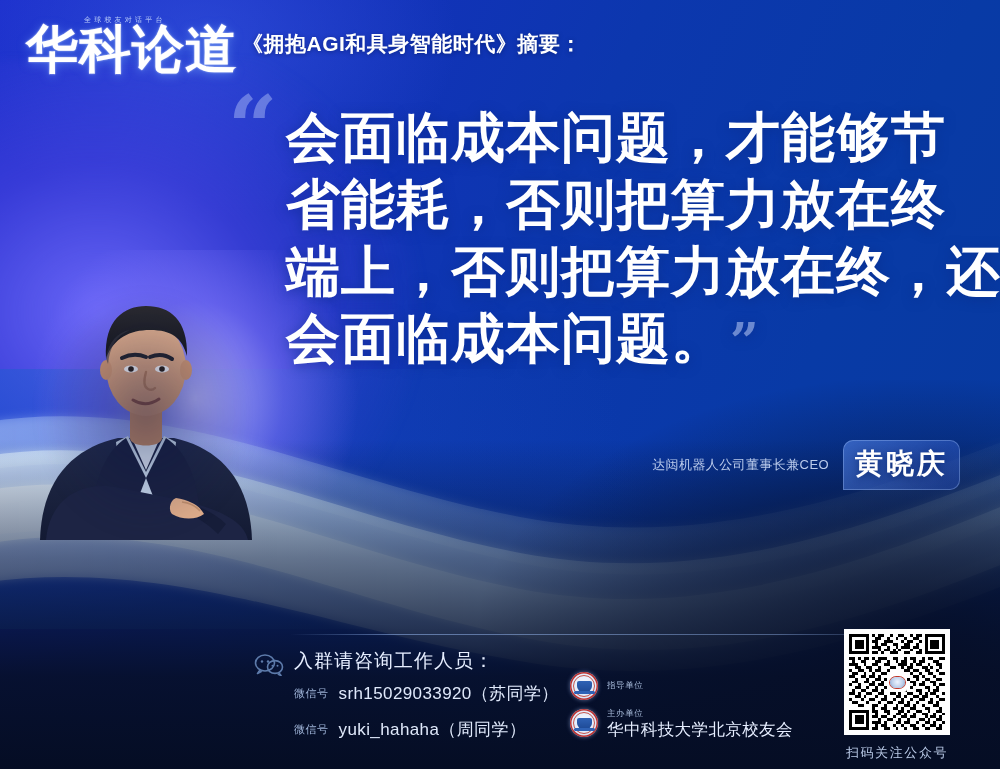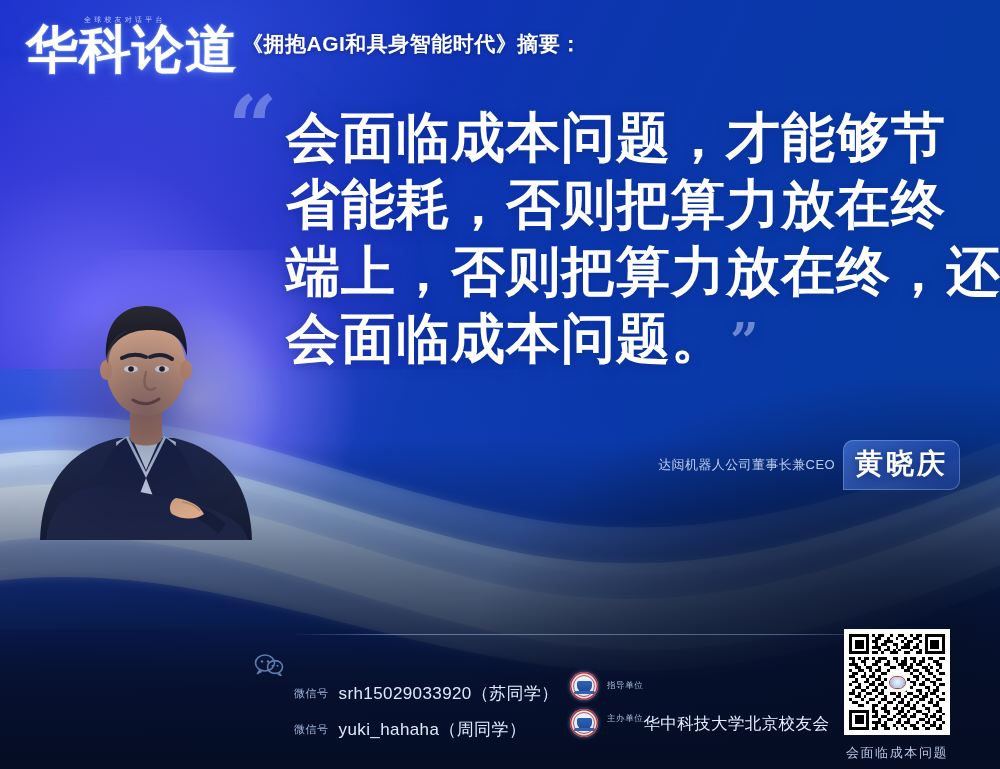--- a/index.html
+++ b/index.html
@@ -50,21 +50,21 @@
   .quote-mark{position:absolute;font-family:"DejaVu Serif","Liberation Serif",serif;
     color:rgba(200,215,255,.40);font-weight:bold;user-select:none;}
   .quote-open{left:228px;top:84px;font-size:86px;line-height:1;}
   .quote{position:absolute;left:286px;top:104px;width:660px;}
   .quote-line{font-size:54px;line-height:67px;color:#ffffff;font-weight:bold;letter-spacing:1px;
     white-space:nowrap;text-shadow:0 2px 12px rgba(10,40,130,.55);}
   .quote-line .qc{font-size:50px;vertical-align:-2px;color:rgba(205,220,255,.5);letter-spacing:-2px;
     font-family:"DejaVu Serif",serif;font-weight:bold;margin-left:4px;}
 
   
-  .attrib{position:absolute;right:40px;top:440px;display:flex;align-items:center;gap:8px;}
+  .attrib{position:absolute;right:40px;top:440px;display:flex;align-items:center;gap:14px;}
   .attrib-role{font-size:13px;color:#c5d4f2;letter-spacing:.4px;white-space:nowrap;opacity:.95;}
   .attrib-name{position:relative;font-size:28px;font-weight:bold;color:#ffffff;letter-spacing:3px;
     padding:5px 12px 7px;border-radius:10px 10px 10px 0;white-space:nowrap;
     background:linear-gradient(135deg,rgba(90,140,240,.55),rgba(40,80,200,.35));
     box-shadow:inset 0 0 0 1px rgba(170,200,255,.35);
     text-shadow:0 2px 8px rgba(0,25,90,.6);}
 
   
   .portrait{position:absolute;left:30px;top:272px;width:232px;height:268px;}
   .p-shadow{position:absolute;left:6px;top:16px;width:220px;height:250px;border-radius:50% 50% 46% 46%;
@@ -87,21 +87,21 @@
   .emblem{position:relative;width:28px;height:28px;border-radius:50%;flex:0 0 auto;
     background:radial-gradient(circle at 50% 42%,#f2f6ff 0%,#e2ebfa 52%,#c6d6ee 100%);
     box-shadow:0 0 0 1.5px #b33 inset,0 0 4px rgba(180,200,255,.5);
     display:flex;align-items:center;justify-content:center;overflow:hidden;}
   .emblem::before{content:"";position:absolute;inset:3px;border-radius:50%;border:1px solid #c0392b;opacity:.85;}
   .emblem-core{position:relative;width:15px;height:11px;
     background:linear-gradient(180deg,#2f62b5 0%,#1e4a96 100%);
     border-radius:2px 2px 6px 6px;}
   .emblem-core::after{content:"";position:absolute;left:-3px;right:-3px;bottom:-2px;height:3px;border-radius:2px;
     background:#2f62b5;}
-  .org-text{display:flex;flex-direction:row;justify-content:center;line-height:1.12;}
+  .org-text{display:flex;flex-direction:column;justify-content:center;line-height:1.12;}
   .org-kind{font-size:8.5px;color:#a9bcdb;letter-spacing:.6px;margin-bottom:1px;}
   .org-name{font-size:16.5px;color:#e6eeff;letter-spacing:.4px;white-space:nowrap;}
 
   
   .qr-block{position:absolute;left:838px;top:629px;width:118px;text-align:center;}
   .qr{width:106px;height:106px;margin:0 auto;background:#ffffff;padding:5px;position:relative;}
   .qr svg{display:block;}
   .qr-logo{position:absolute;left:50%;top:50%;width:20px;height:20px;transform:translate(-50%,-50%);
     background:#ffffff;border-radius:3px;display:flex;align-items:center;justify-content:center;}
   .qr-logo-in{width:15px;height:11px;border-radius:50%/60%;
@@ -248,20 +248,21 @@
       <ellipse cx="11" cy="11" rx="9.5" ry="8" fill="none" stroke="#5d7bab" stroke-width="1.6"></ellipse>
       <path d="M6,18 l-2.5,3.5 4.2,-2.2" fill="none" stroke="#5d7bab" stroke-width="1.6" stroke-linejoin="round"></path>
       <circle cx="8" cy="9.5" r="1.2" fill="#5d7bab"></circle>
       <circle cx="14" cy="9.5" r="1.2" fill="#5d7bab"></circle>
       <ellipse cx="21" cy="15" rx="7.5" ry="6.4" fill="none" stroke="#5d7bab" stroke-width="1.6"></ellipse>
       <path d="M25,21 l2,2.6 -3.2,-1.6" fill="none" stroke="#5d7bab" stroke-width="1.6" stroke-linejoin="round"></path>
       <circle cx="18.5" cy="13.8" r="1" fill="#5d7bab"></circle>
       <circle cx="23.5" cy="13.8" r="1" fill="#5d7bab"></circle>
     </svg>
 
+    <div class="f-head">入群请咨询工作人员：</div>
 
     <div class="f-row f-row-1">
       <span class="f-lab">微信号</span>
       <span class="f-val">srh15029033920（苏同学）</span>
     </div>
     <div class="f-row f-row-2">
       <span class="f-lab">微信号</span>
       <span class="f-val">yuki_hahaha（周同学）</span>
     </div>
 
@@ -543,16 +544,16 @@
           <rect x="19" y="32" width="1" height="1"></rect>
             <rect x="22" y="32" width="2" height="1"></rect>
             <rect x="26" y="32" width="2" height="1"></rect>
           <rect x="30" y="32" width="2" height="1"></rect>
         </g>
       </svg>
       <span class="qr-logo">
           <span class="qr-logo-in"></span>
         </span>
     </div>
-    <div class="qr-cap">会面临成本问题</div>
+    <div class="qr-cap">扫码关注公众号</div>
   </div>
 
 </div>
 
 </body></html>

